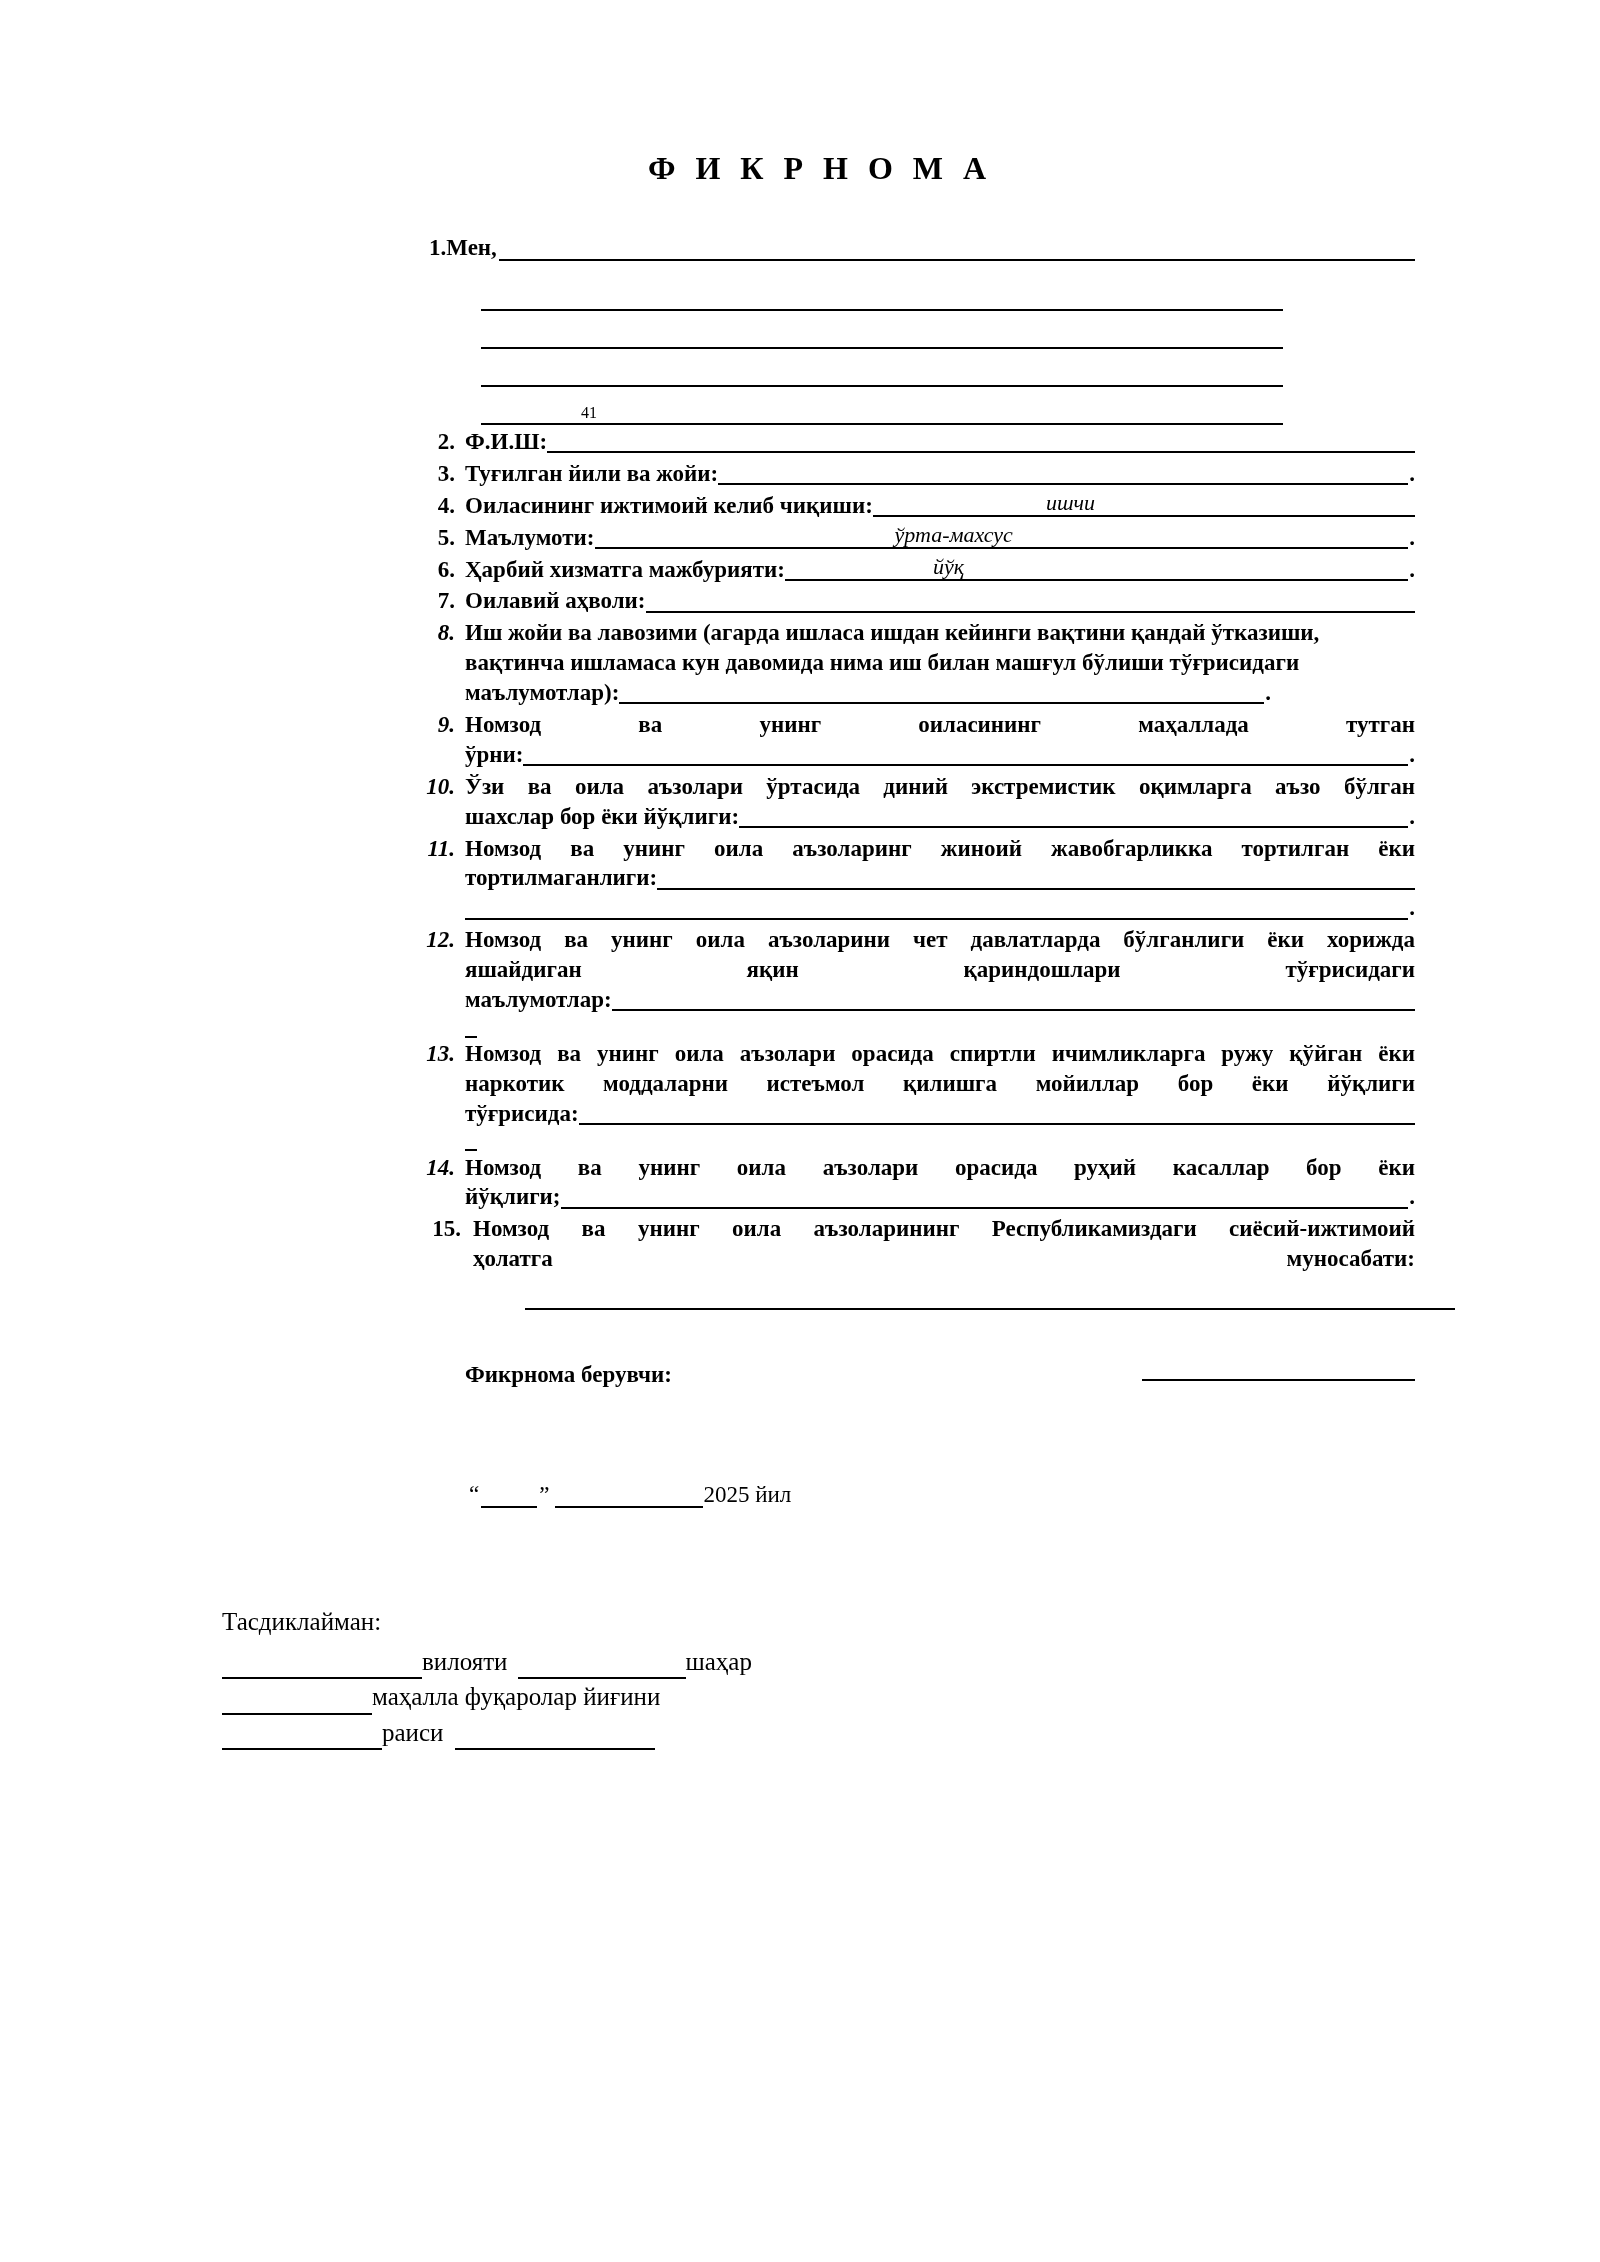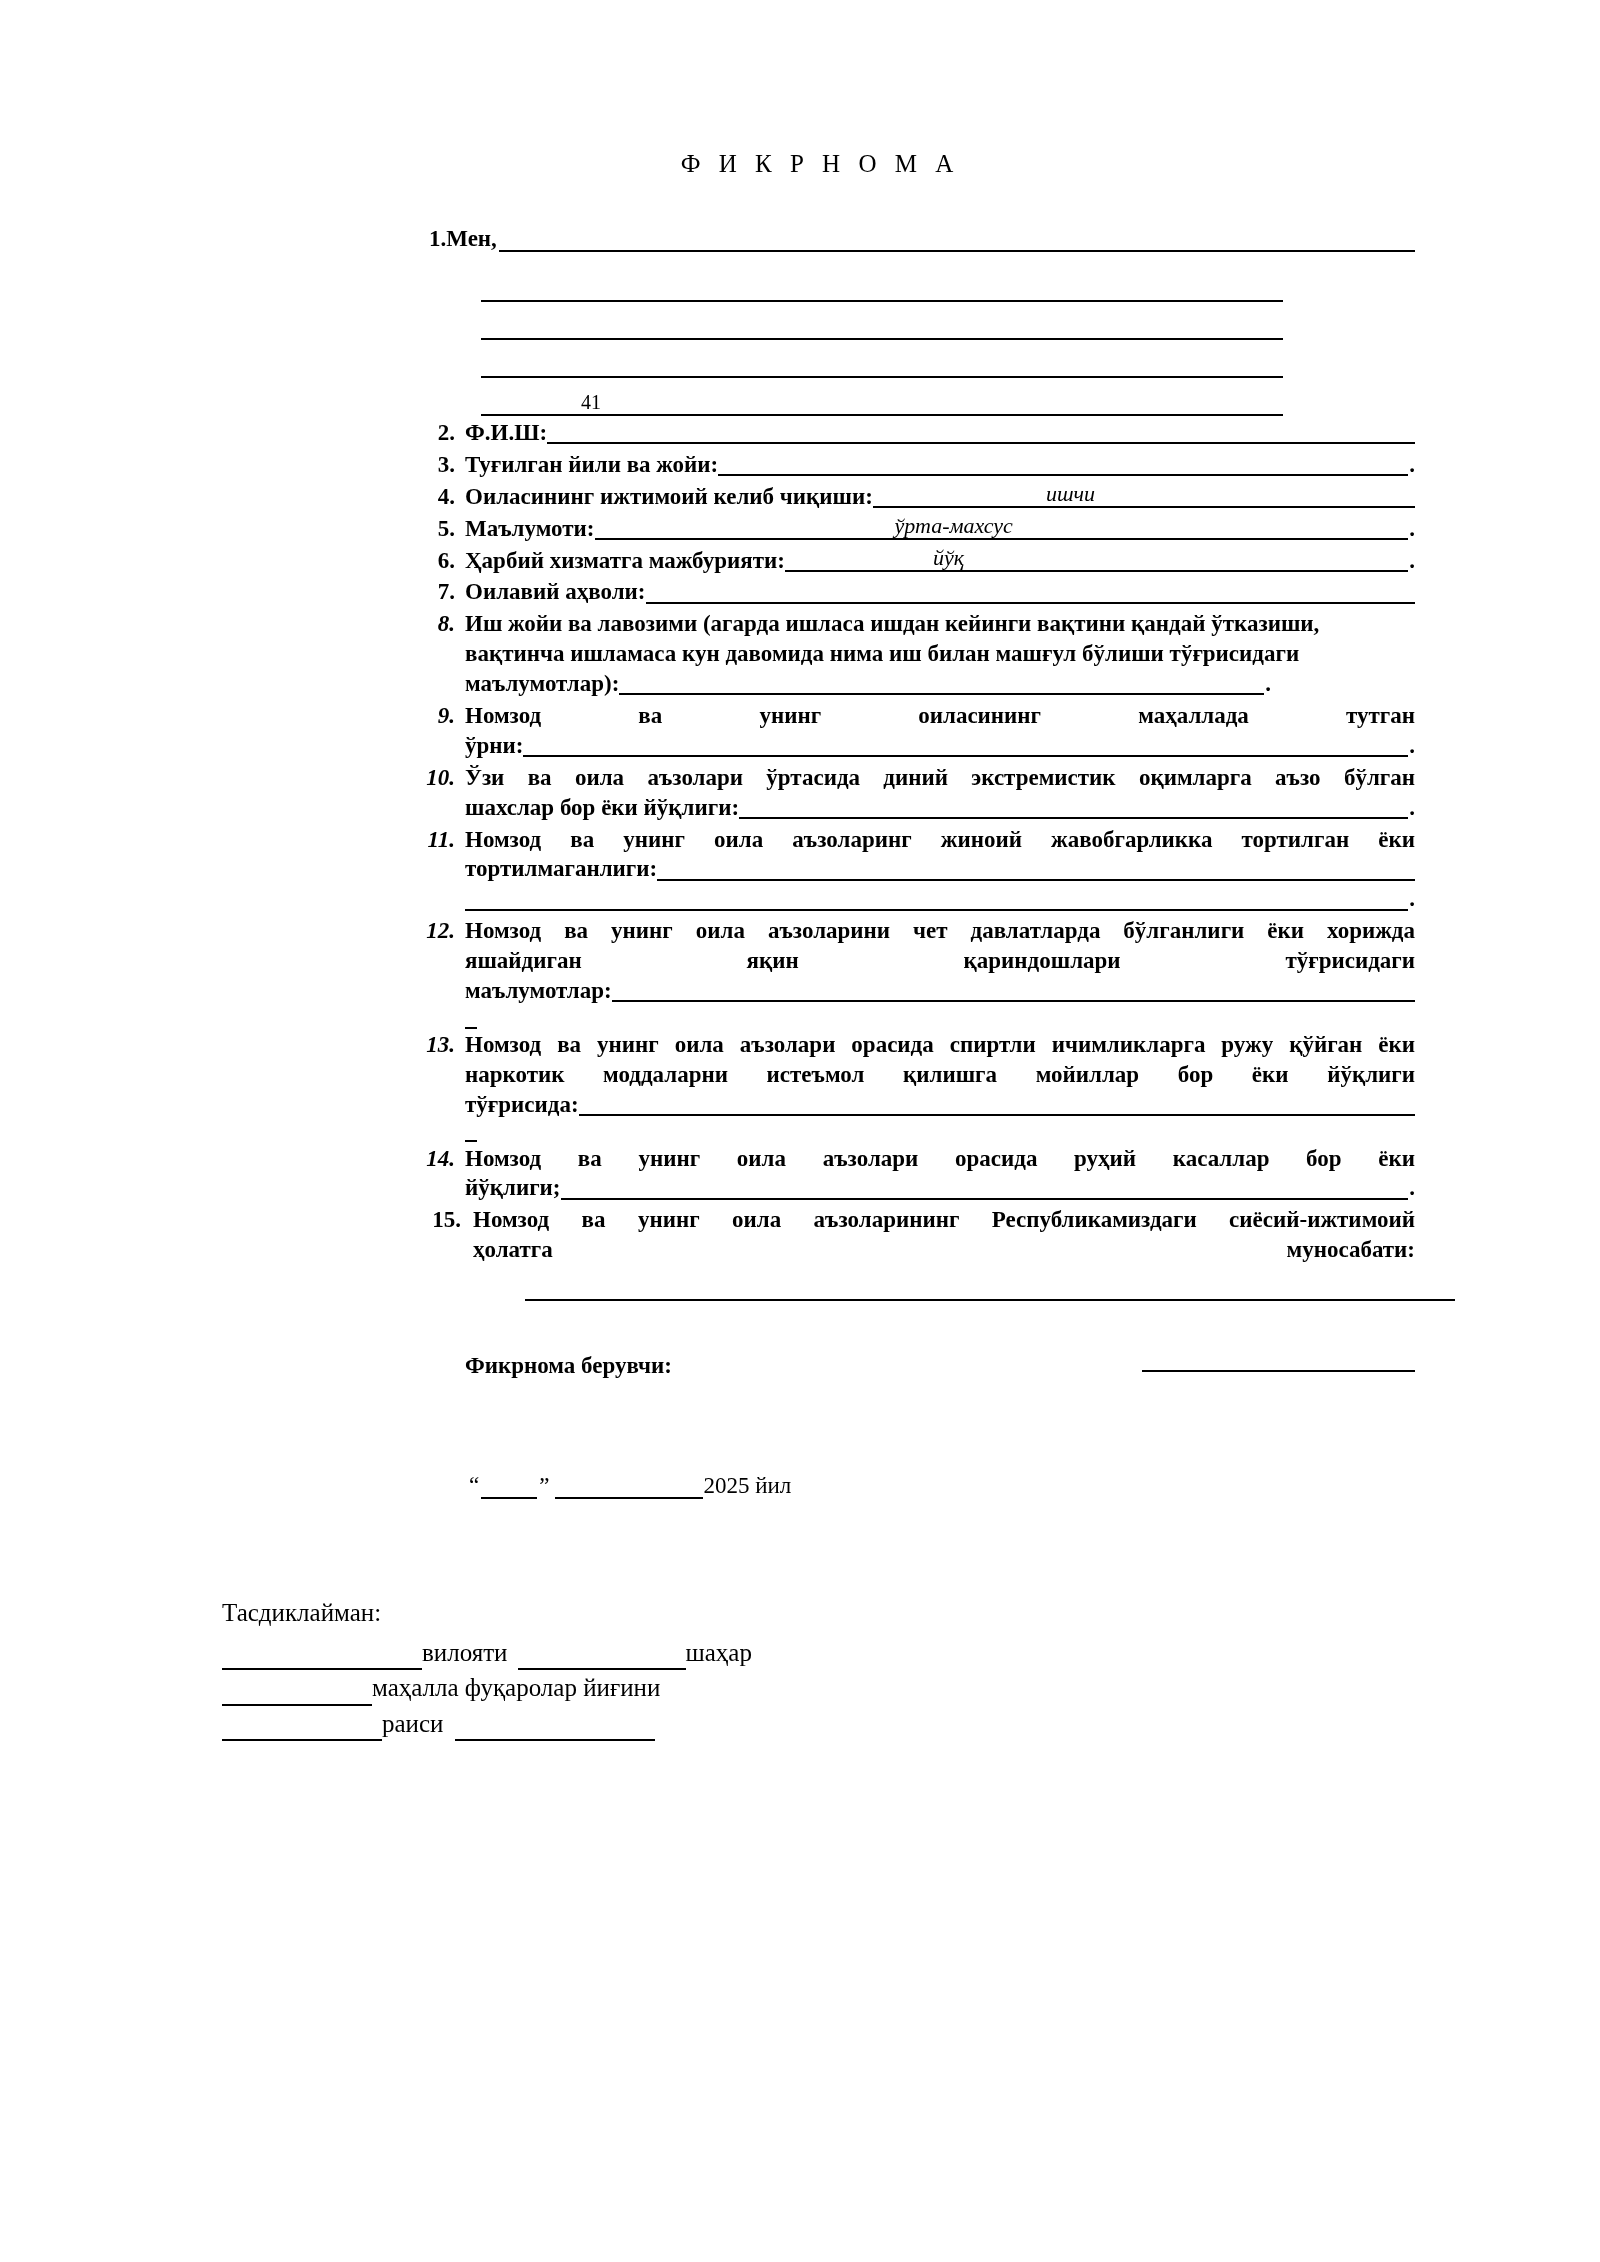--- a/index.html
+++ b/index.html
@@ -20,22 +20,22 @@
     width: 1600px;
     height: 2262px;
     box-sizing: border-box;
     padding: 0;
     overflow: hidden;
   }
 
   
   .doc-title {
     text-align: center;
-    font-weight: normal;
-    font-size: 25px;
+    font-weight: bold;
+    font-size: 32px;
     letter-spacing: 6px;
     padding-top: 150px;
     padding-left: 40px;
   }
 
   
   .body-block {
     margin: 0 auto;
     width: 1230px;
     padding-left: 218px;
@@ -77,21 +77,21 @@
     position: relative;
     margin-left: 78px;
     width: 802px;
     height: 36px;
     border-bottom: 2.2px solid #000;
   }
   .line-41 .stray {
     position: absolute;
     left: 100px;
     bottom: 2px;
-    font-size: 20px;
+    font-size: 16px;
     line-height: 1;
   }
 
   
   ol.items {
     list-style: none;
     margin: 0;
     padding: 0;
   }
   li.item {

